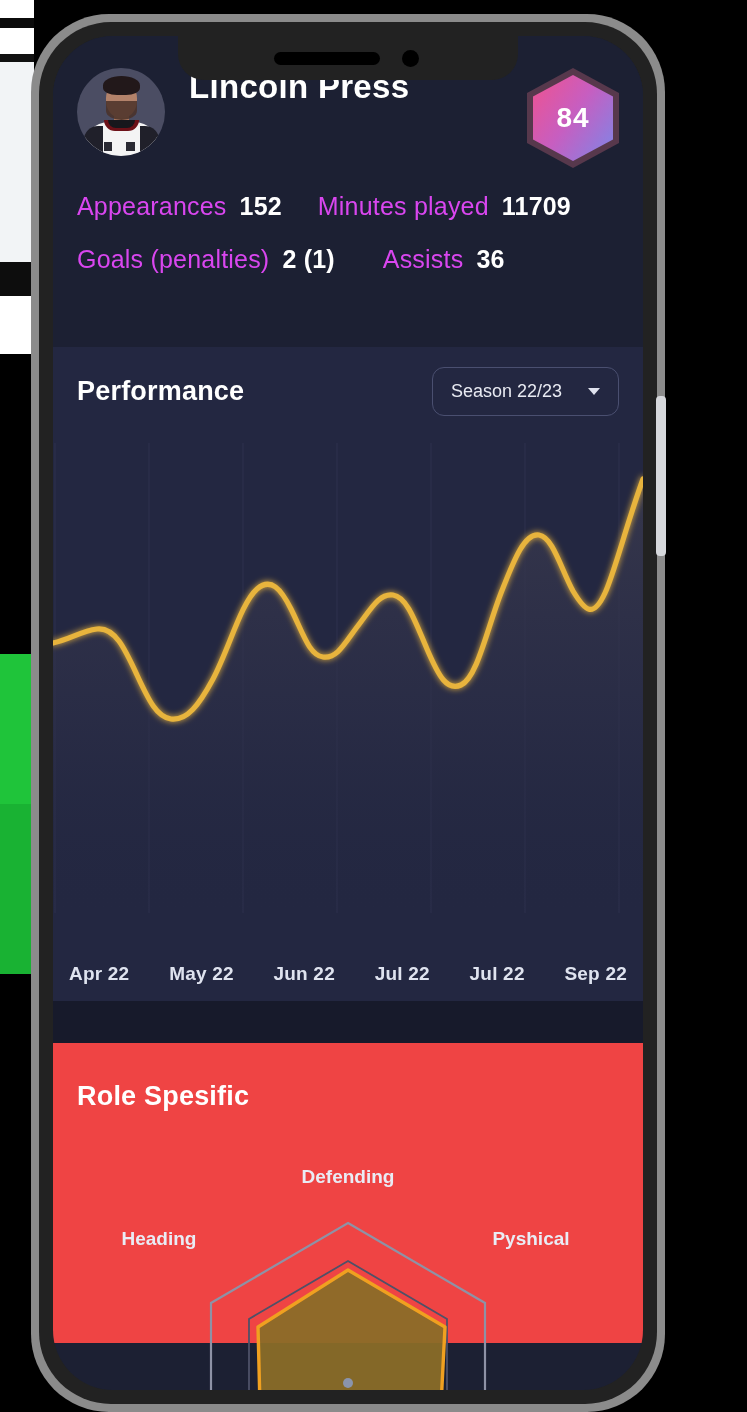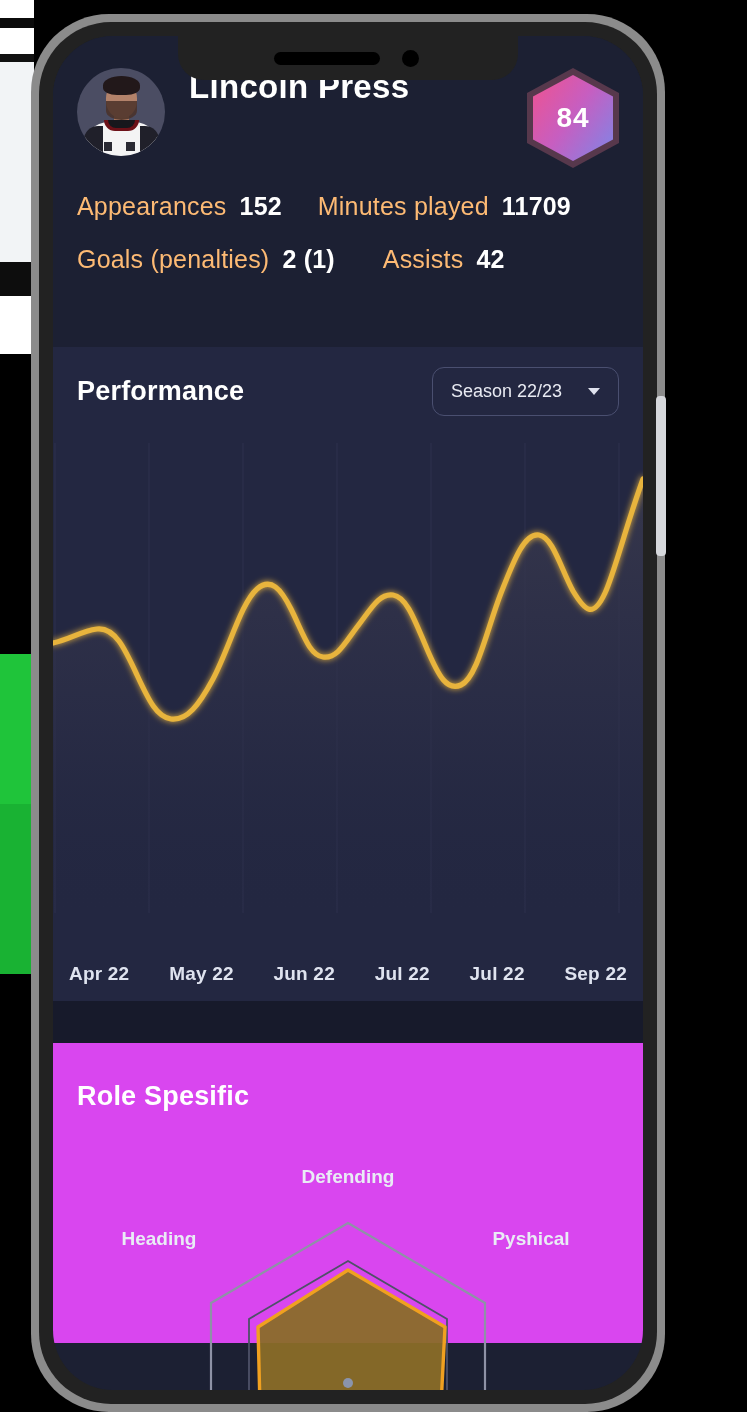--- a/index.html
+++ b/index.html
@@ -101,21 +101,21 @@
     background:linear-gradient(125deg,#f0528f 0%,#c75ec0 48%,#7d86e8 100%);
   }
   .hex-num {
     position:absolute; inset:0; display:flex; align-items:center; justify-content:center;
     color:#fff; font-size:28px; font-weight:bold; letter-spacing:1px;
   }
 
   .stats-rows { padding-top:14px; }
   .stat-row { display:flex; align-items:baseline; margin-bottom:24px; }
   .stat-item { display:flex; align-items:baseline; }
-  .stat-label { color:#fdba74; font-size:25px; letter-spacing:.2px; }
+  .stat-label { color:#d946ef; font-size:25px; letter-spacing:.2px; }
   .stat-value { color:#ffffff; font-size:25px; font-weight:bold; margin-left:13px; letter-spacing:.2px; }
   .gap-a { width:36px; } .gap-b { width:48px; }
 
   
   .perf-card { background:#232741; padding:0 0 0 0; height:654px; position:relative; }
   .perf-head { display:flex; align-items:center; justify-content:space-between; padding:20px 24px 0 24px; }
   .perf-title { color:#ffffff; font-size:27px; font-weight:bold; letter-spacing:.2px; }
   .season-select {
     display:flex; align-items:center; gap:26px;
     border:1px solid #4a4f70; border-radius:12px;
@@ -128,21 +128,21 @@
   .chart-wrap { position:absolute; left:0; top:96px; width:590px; height:560px; }
   .chart-wrap svg { display:block; width:590px; height:560px; }
   .xaxis { position:absolute; left:0; top:496px; width:590px; display:flex;
            padding:0 16px; justify-content:space-between; }
   .xlab { color:#dfe3ef; font-size:19px; font-weight:bold; letter-spacing:.2px;margin-top:24px; }
 
   
   .divider { height:42px; background:#171a2b; }
 
   
-  .role-card { background:#d946ef; position:relative; height:300px; }
+  .role-card { background:#ef4444; position:relative; height:300px; }
   .role-title { color:#ffffff; font-size:27px; font-weight:bold; padding:38px 0 0 24px; letter-spacing:.2px; }
   .radar-wrap { position:absolute; left:0; top:72px; width:590px; height:275px; }
   .radar-wrap svg { display:block; width:590px; height:275px; overflow:visible; }
   .radar-label { fill:#e9ecf5; font-size:19px; font-weight:bold;
                  font-family:"Liberation Sans", sans-serif; }
 </style>
 </head>
 <body>
 
 <div id="stage">
@@ -209,21 +209,21 @@
         </div>
 
         <div class="stat-row">
           <div class="stat-item">
             <span class="stat-label">Goals (penalties)</span>
             <span class="stat-value">2 (1)</span>
           </div>
           <div class="gap-b"></div>
           <div class="stat-item">
             <span class="stat-label">Assists</span>
-            <span class="stat-value">42</span>
+            <span class="stat-value">36</span>
           </div>
         </div>
 
       </div>
     </div>
 
     <div class="perf-card">
 
       <div class="perf-head">
         <div class="perf-title">Performance</div>

